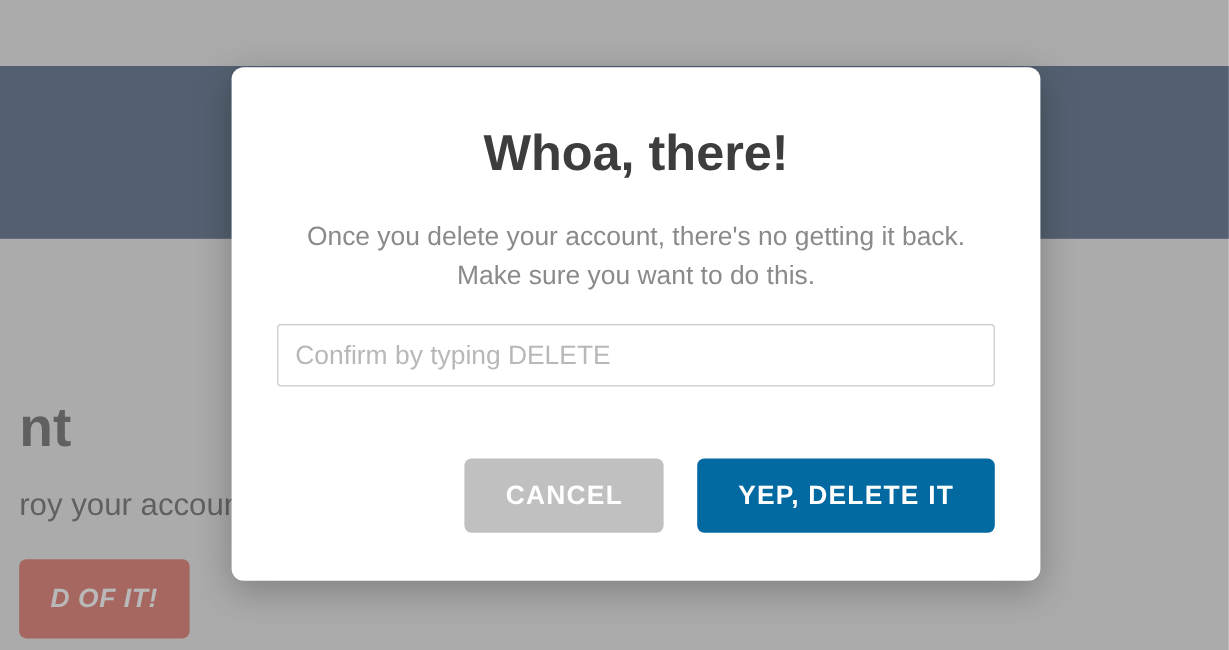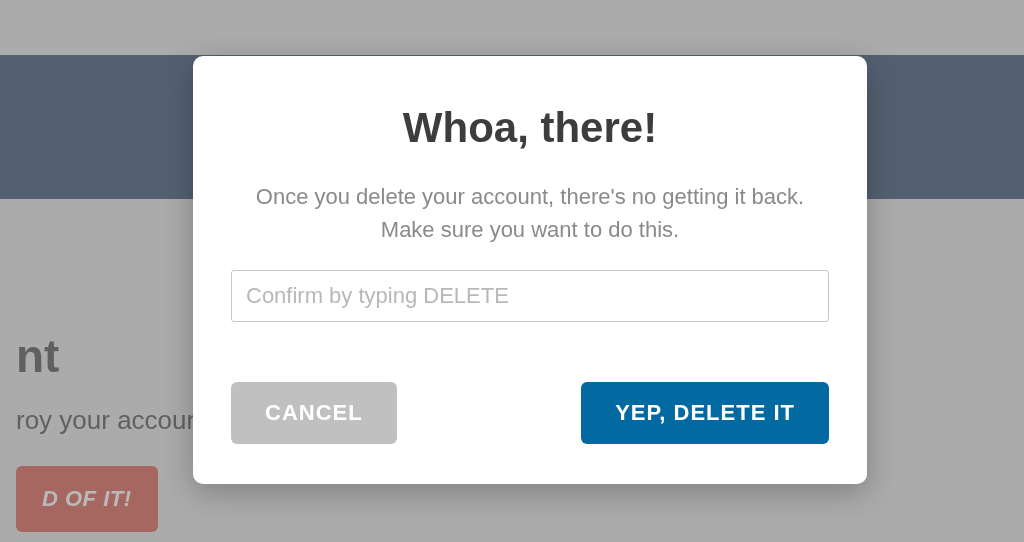--- a/index.html
+++ b/index.html
@@ -97,21 +97,21 @@
       color: #333;
       outline: none;
       background: #fff;
     }
     .confirm-input::placeholder {
       color: #b8b8b8;
     }
     .modal-actions {
       margin-top: 60px;
       display: flex;
-      justify-content: space-between;
+      justify-content: flex-end;
       gap: 28px;
     }
     .btn {
       border: none;
       border-radius: 6px;
       font-size: 22px;
       font-weight: 600;
       letter-spacing: 1px;
       padding: 18px 34px;
       cursor: pointer;

